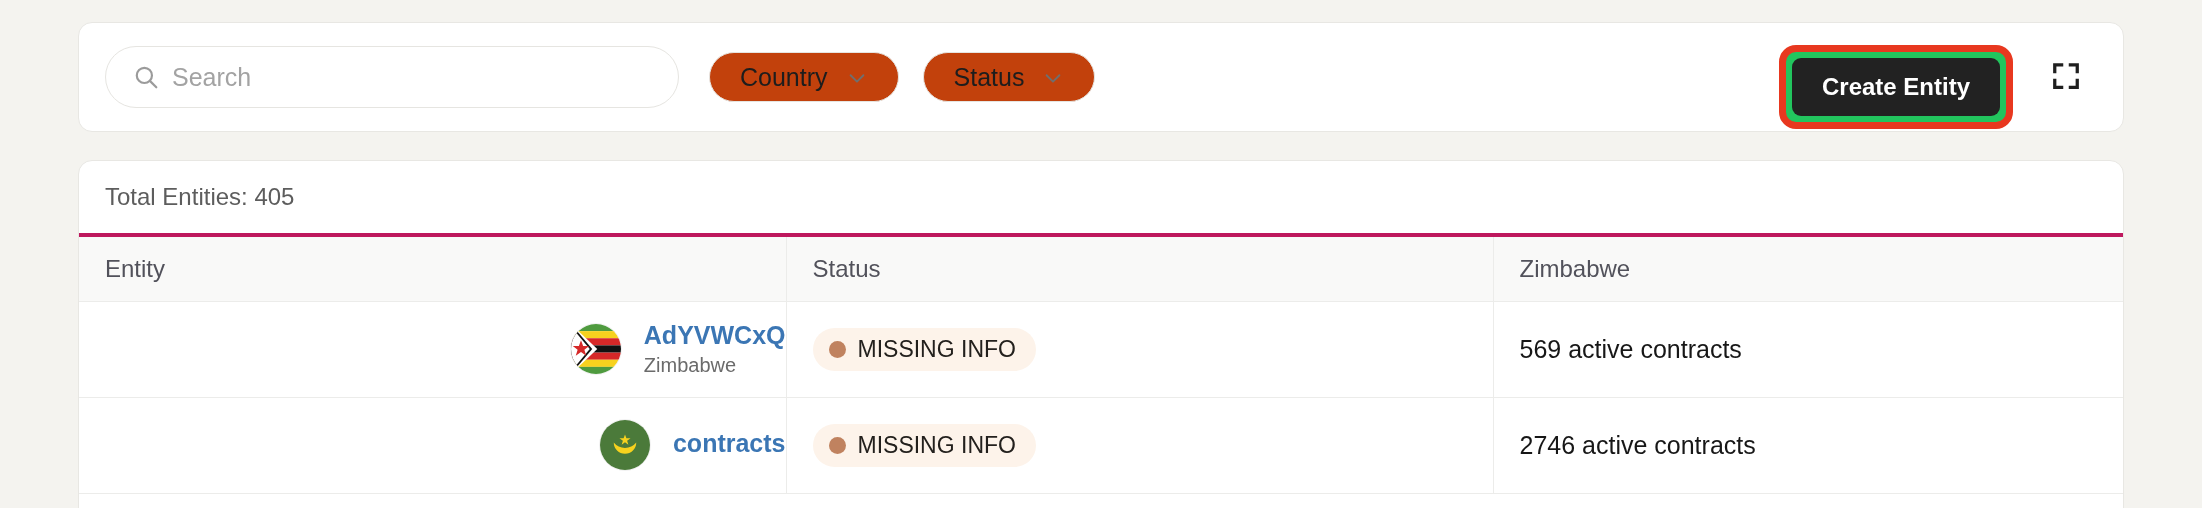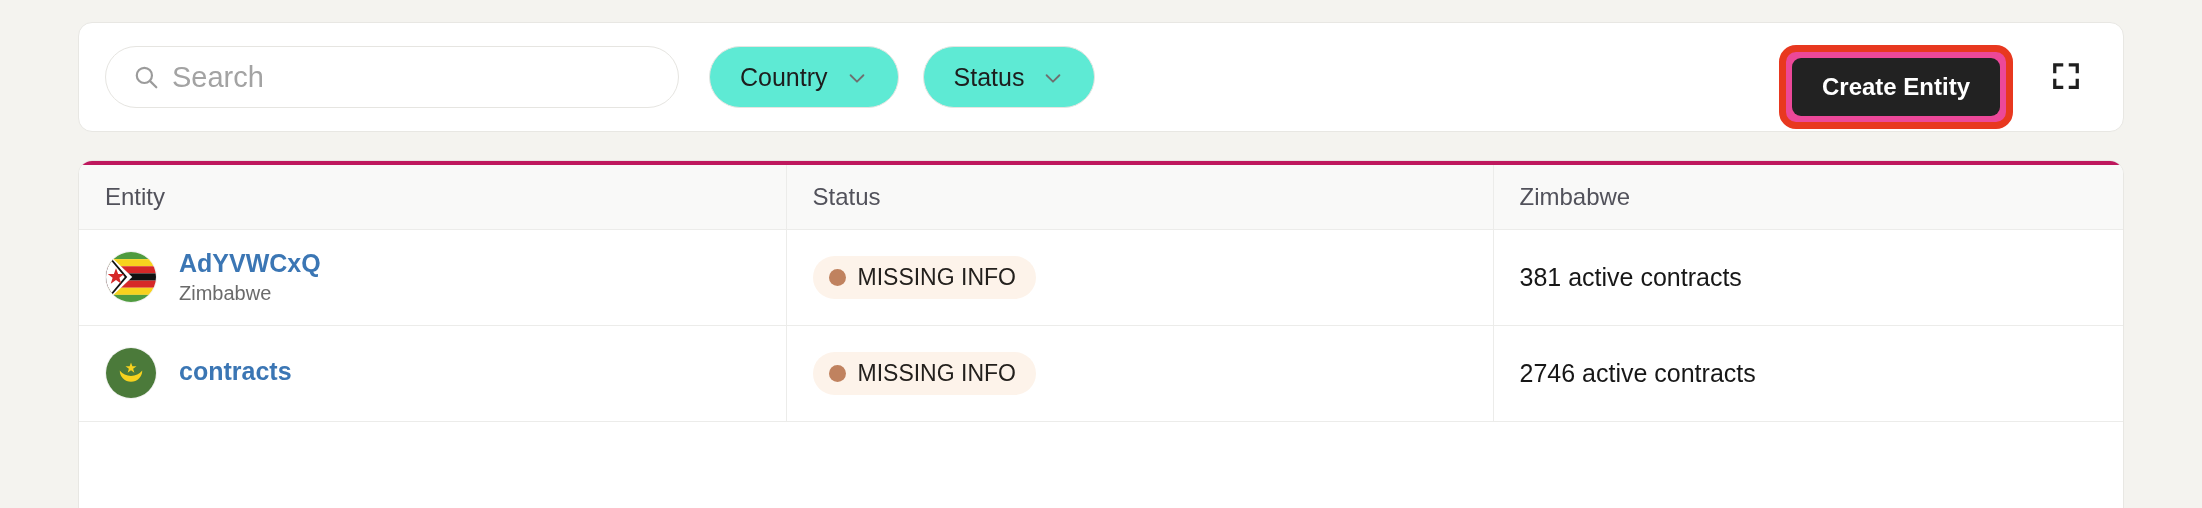--- a/index.html
+++ b/index.html
@@ -46,41 +46,41 @@
   }
 
   .search-input {
     width: 100%;
     height: 100%;
     border: 1px solid #e6e5e1;
     border-radius: 999px;
     background: #ffffff;
     padding: 0 22px 0 66px;
     font-family: "Liberation Sans", sans-serif;
-    font-size: 29px;
+    font-size: 25px;
     color: #1b1b1b;
     outline: none;
   }
   .search-input::placeholder { color: #a3a3a3; }
 
   .search-icon {
     position: absolute;
     left: 28px;
     top: 50%;
     transform: translateY(-50%);
     width: 26px;
     height: 26px;
     pointer-events: none;
   }
 
   .pill-btn {
-    height: 62px;
+    height: 50px;
     border: 1px solid #e6e5e1;
     border-radius: 999px;
-    background: #5eead4;
+    background: #c2410c;
     display: flex;
     align-items: center;
     gap: 18px;
     padding: 0 30px;
     font-family: "Liberation Sans", sans-serif;
     font-size: 25px;
     color: #1d1d1d;
     cursor: pointer;
     white-space: nowrap;
   }
@@ -96,21 +96,21 @@
     align-items: center;
     gap: 0;
   }
 
   
   .highlight-ring {
     position: relative;
     border: 7px solid #e8381f;
     border-radius: 17px;
     padding: 6px;
-    background: #ec4899;
+    background: #22c55e;
     margin-top: 19px;
   }
 
   .create-btn {
     height: 58px;
     background: #222222;
     color: #ffffff;
     border: none;
     border-radius: 9px;
     padding: 0 30px;
@@ -177,21 +177,21 @@
 
   .tbl tbody td {
     border-bottom: 1px solid #ececea;
     border-right: 1px solid #ececea;
     padding-left: 26px;
     height: 96px;
     vertical-align: middle;
   }
   .tbl tbody td:last-child { border-right: none; }
 
-  .entity-cell { display: flex; align-items: center; gap: 22px; }
+  .entity-cell { display: flex; align-items: center; gap: 22px; justify-content: flex-end; }
 
   .flag-avatar {
     width: 52px;
     height: 52px;
     border-radius: 50%;
     overflow: hidden;
     flex: 0 0 auto;
     border: 1px solid rgba(0,0,0,0.06);
   }
   .flag-avatar svg { display: block; width: 100%; height: 100%; }
@@ -278,20 +278,21 @@
             <polyline points="21,15.5 21,21 15.5,21"></polyline>
             <polyline points="8.5,21 3,21 3,15.5"></polyline>
           </svg>
         </span>
       </button>
     </div>
   </div>
 
   <div class="table-card">
 
+    <div class="total-row">Total Entities: 405</div>
 
     <table class="tbl">
       <thead>
         <tr>
           <th class="col-entity">Entity</th>
           <th class="col-status">Status</th>
           <th class="col-contracts">Zimbabwe</th>
         </tr>
       </thead>
       <tbody>
@@ -320,21 +321,21 @@
               </span>
             </div>
           </td>
           <td>
             <span class="status-badge">
               <span class="status-dot"></span>
               <span>MISSING INFO</span>
             </span>
           </td>
           <td>
-            <span class="contracts-text">381 active contracts</span>
+            <span class="contracts-text">569 active contracts</span>
           </td>
         </tr>
 
         <tr>
           <td>
             <div class="entity-cell">
               <span class="flag-avatar">
                 <svg viewBox="0 0 40 40" preserveAspectRatio="xMidYMid slice">
                   <rect width="40" height="40" fill="#4b7a3a"></rect>
                   <path d="M11 18 A9 9 0 0 0 29 18 A11.5 11.5 0 0 1 11 18 Z" fill="#f7d21e"></path>

